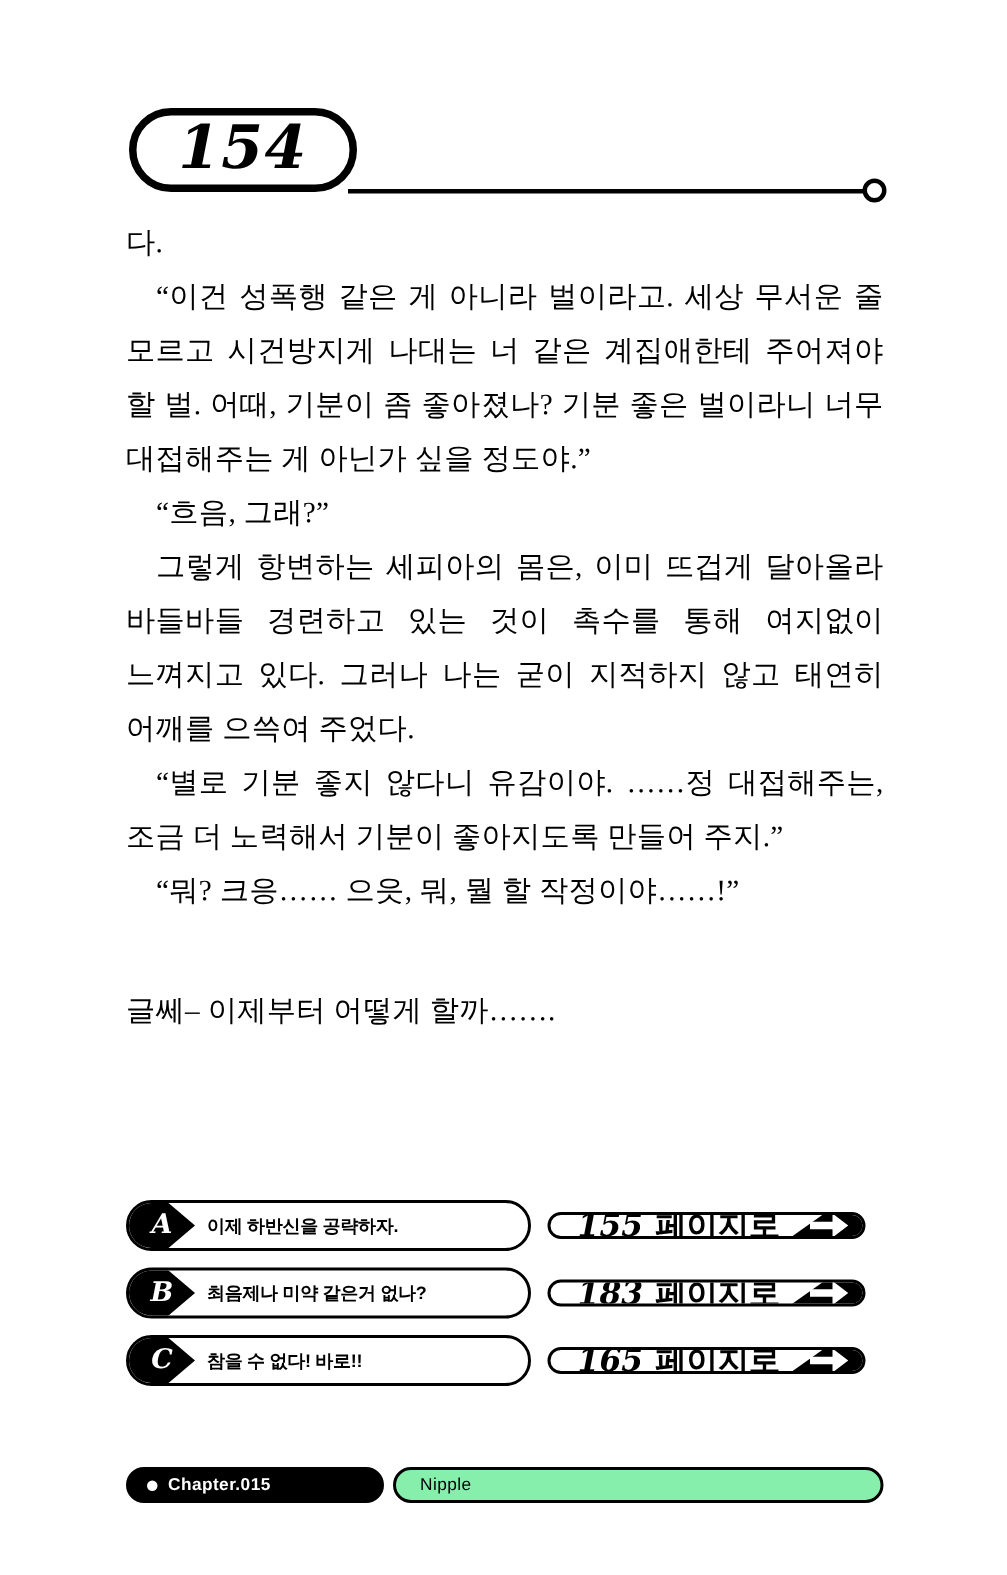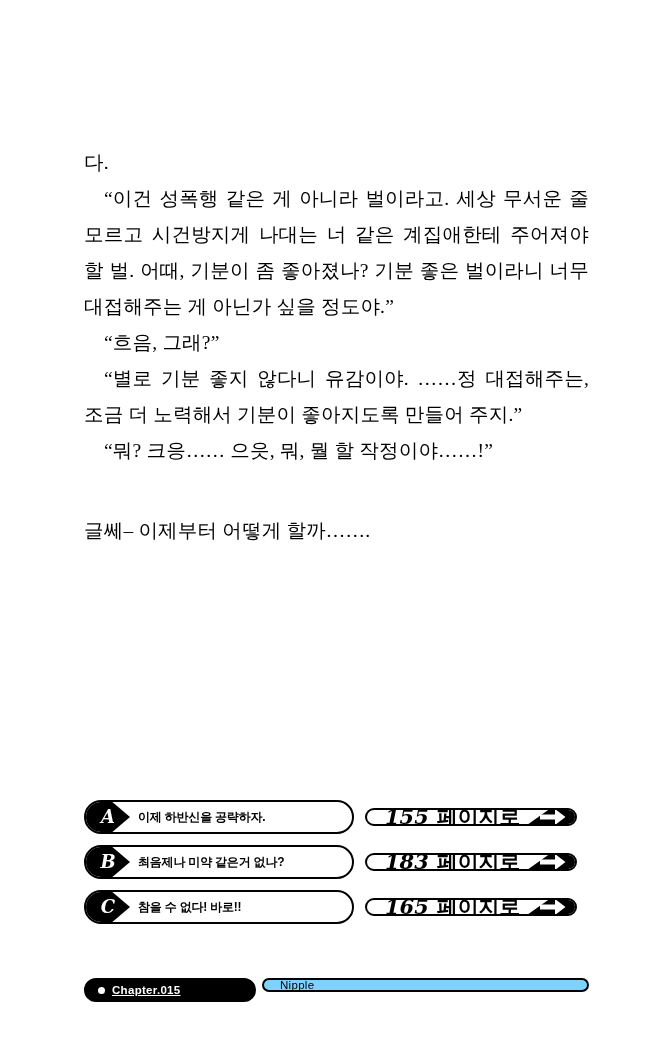--- a/index.html
+++ b/index.html
@@ -242,52 +242,59 @@
     background: #fff;
     margin-left: 12px;
   }
   .footer-chapter .label {
     color: #fff;
     font-family: "Liberation Sans", sans-serif;
     font-weight: bold;
     font-size: 11.5px;
     letter-spacing: 0.3px;
     margin-left: 7px;
-    text-decoration: underline;
   }
   .footer-title {
     position: absolute;
     left: 178px;
     top: 0;
     width: 327px;
-    height: 14px;
+    height: 24px;
     border: 2px solid #000;
     border-radius: 12px;
-    background: #7dd3fc;
+    background: #86efac;
     box-sizing: border-box;
     display: flex;
     align-items: center;
   }
   .footer-title .label {
     font-family: "Liberation Sans", sans-serif;
     font-size: 11.5px;
     letter-spacing: 0.3px;
     margin-left: 16px;
   }
 </style>
 </head>
 <body>
 
 <div class="page">
 
+  <div class="page-header">
+    <div class="page-number-badge">
+      <span>154</span>
+    </div>
+    <div class="header-rule"></div>
+    <div class="header-dot"></div>
+  </div>
 
   <div class="body-text">
     <p class="para">다.</p>
     <p class="para indent">“이건 성폭행 같은 게 아니라 벌이라고. 세상 무서운 줄 모르고 시건방지게 나대는 너 같은 계집애한테 주어져야 할 벌. 어때, 기분이 좀 좋아졌나? 기분 좋은 벌이라니 너무 대접해주는 게 아닌가 싶을 정도야.”</p>
     <p class="para indent">“흐음, 그래?”</p>
+    <p class="para indent">그렇게 항변하는 세피아의 몸은, 이미 뜨겁게 달아올라 바들바들 경련하고 있는 것이 촉수를 통해 여지없이 느껴지고 있다. 그러나 나는 굳이 지적하지 않고 태연히 어깨를 으쓱여 주었다.</p>
     <p class="para indent">“별로 기분 좋지 않다니 유감이야. ……정 대접해주는, 조금 더 노력해서 기분이 좋아지도록 만들어 주지.”</p>
     <p class="para indent">“뭐? 크응…… 으읏, 뭐, 뭘 할 작정이야……!”</p>
     <p class="para gap-top">글쎄– 이제부터 어떻게 할까…….</p>
   </div>
 
   <div class="choices">
 
     <div class="choice-row">
       <div class="choice-left">
         <div class="choice-letter">A</div>

